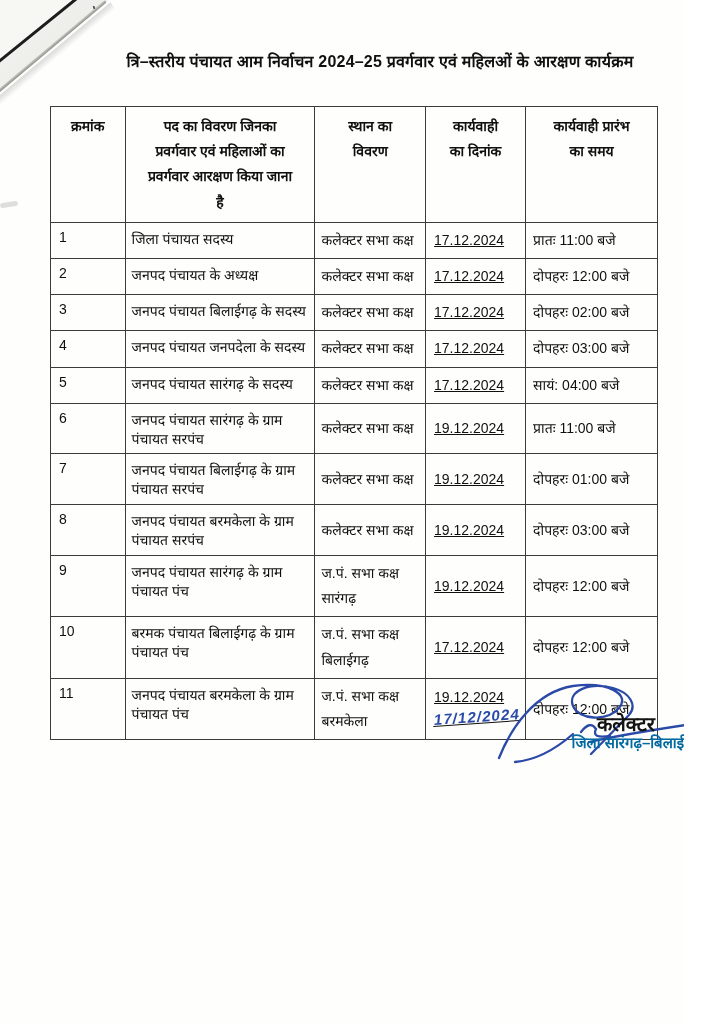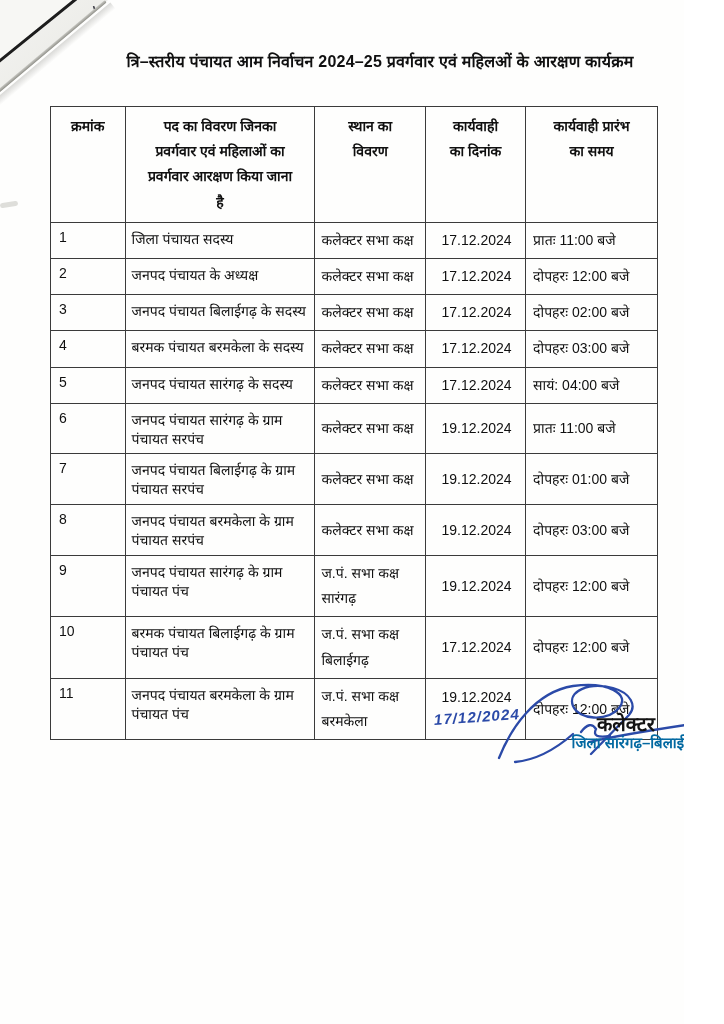--- a/index.html
+++ b/index.html
@@ -109,21 +109,21 @@
     text-align: center;
     vertical-align: top;
     padding: 7px 20px;
     line-height: 1.8;
     margin-top: 12px;
   }
   table.schedule td { line-height: 1.35; }
   table.schedule td:nth-child(1) { vertical-align: top; text-align: left; padding-left: 8px; }
   table.schedule td:nth-child(2) { vertical-align: top; text-align: left; padding-top: 7px; }
   table.schedule td:nth-child(3) { vertical-align: middle; text-align: left; line-height: 1.8; }
-  table.schedule td:nth-child(4) { vertical-align: middle; text-align: center; padding-left: 8px; }
+  table.schedule td:nth-child(4) { vertical-align: middle; text-align: left; padding-left: 8px; text-decoration: underline; }
   table.schedule td:nth-child(5) { vertical-align: middle; text-align: left; padding-left: 7px; white-space: nowrap; }
   table.schedule tbody tr { height: 33px; }
 
   .handwritten {
     color: #2b4aa8;
     font-size: 15px;
     font-weight: bold;
     margin-top: 3px;
     letter-spacing: 1px;
     transform: skewX(-10deg) rotate(-4deg);
@@ -211,21 +211,21 @@
         </tr>
         <tr>
           <td>3</td>
           <td>जनपद पंचायत बिलाईगढ़ के सदस्य</td>
           <td>कलेक्टर सभा कक्ष</td>
           <td>17.12.2024</td>
           <td>दोपहरः 02:00 बजे</td>
         </tr>
         <tr>
           <td>4</td>
-          <td>बरमक पंचायत बरमकेला के सदस्य</td>
+          <td>जनपद पंचायत जनपदेला के सदस्य</td>
           <td>कलेक्टर सभा कक्ष</td>
           <td>17.12.2024</td>
           <td>दोपहरः 03:00 बजे</td>
         </tr>
         <tr>
           <td>5</td>
           <td>जनपद पंचायत सारंगढ़ के सदस्य</td>
           <td>कलेक्टर सभा कक्ष</td>
           <td>17.12.2024</td>
           <td>सायं: 04:00 बजे</td>

